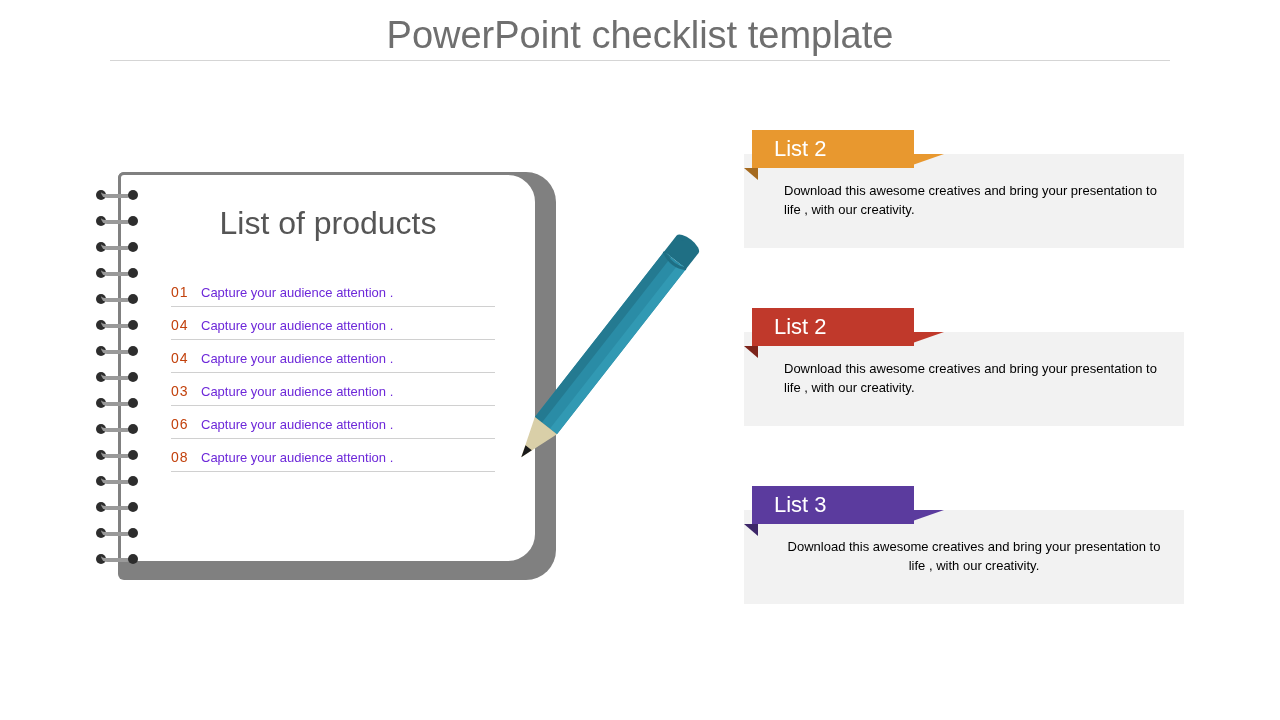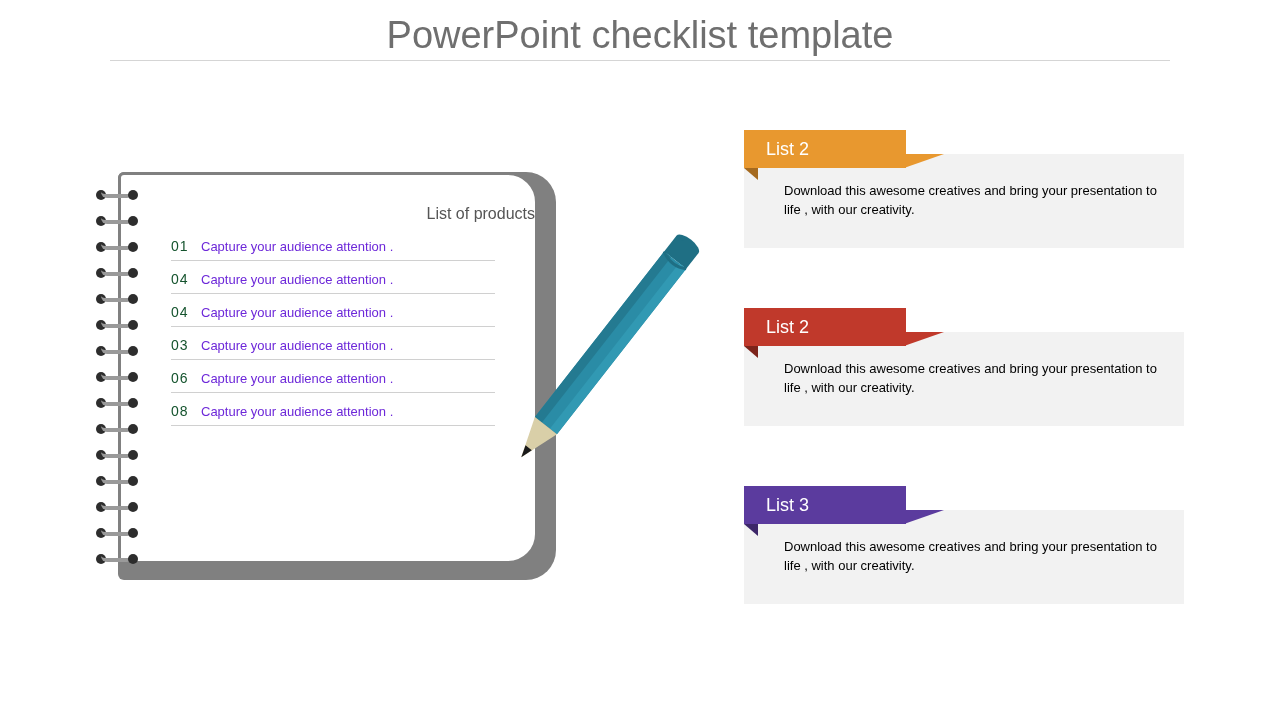--- a/index.html
+++ b/index.html
@@ -5,57 +5,57 @@
   * { box-sizing: border-box; margin: 0; padding: 0; }
   html, body { width: 1280px; height: 720px; font-family: Arial, Helvetica, sans-serif; background: #fff; }
   .slide { position: relative; width: 1280px; height: 688px; overflow: hidden; }
 
   .title { position: absolute; top: 14px; left: 0; right: 0; text-align: center; font-size: 38px; font-weight: 400; color: #6f6f6f; }
   .title-underline { position: absolute; top: 60px; left: 110px; right: 110px; border-bottom: 1px solid #d5d5d5; }
 
   
   .notepad-shadow { position: absolute; left: 118px; top: 172px; width: 438px; height: 408px; background: #808080; border-radius: 6px 30px 30px 6px; }
   .notepad { position: absolute; left: 118px; top: 172px; width: 420px; height: 392px; background: #fff; border: 3px solid #808080; border-radius: 6px 30px 30px 6px; }
-  .notepad-header { font-size: 16px; color: #555; text-align: right; margin-top: 30px; margin-bottom: 5px; font-weight: 400; }
+  .notepad-header { font-size: 32px; color: #555; text-align: center; margin-top: 30px; margin-bottom: 32px; font-weight: 400; }
   .notepad-rows { margin: 0 40px 0 50px; }
   .notepad-row { display: flex; align-items: flex-end; border-bottom: 1px solid #d0d0d0; padding: 10px 0 6px 0; font-size: 14px; color: #6d6d6d; }
-  .notepad-row .num { width: 30px; color: #14532d; letter-spacing: 1px; }
+  .notepad-row .num { width: 30px; color: #c2410c; letter-spacing: 1px; }
   .notepad-row .txt { flex: 1; font-size: 13px; color: #6d28d9; }
 
   
   .spiral { position: absolute; left: 96px; top: 188px; }
   .ring { width: 42px; height: 14px; margin-bottom: 12px; position: relative; }
   .ring .left-dot, .ring .right-dot { position: absolute; width: 10px; height: 10px; background: #2d2d2d; border-radius: 50%; top: 2px; }
   .ring .left-dot { left: 0; }
   .ring .right-dot { left: 32px; }
   .ring .bar { position: absolute; left: 5px; top: 4px; width: 32px; height: 6px; border-bottom: 4px solid #9a9a9a; border-radius: 0 0 10px 10px; }
 
   
   .pencil { position: absolute; left: 480px; top: 200px; width: 250px; height: 300px; }
 
   
   .card { position: absolute; left: 744px; width: 440px; height: 118px; }
   .card-bg { position: absolute; left: 0; top: 24px; width: 440px; height: 94px; background: #f2f2f2; }
-  .card-tab { position: absolute; left: 0; top: 0; width: 162px; height: 38px; color: #fff; font-size: 18px; display: flex; align-items: center; padding-left: 22px; z-index: 2; }
+  .card-tab { position: absolute; left: 8px; top: 0; width: 162px; height: 38px; color: #fff; font-size: 22px; display: flex; align-items: center; padding-left: 22px; z-index: 2; }
   .card-tab.orange { background: #e8982f; }
   .card-tab.red    { background: #c0392b; }
   .card-tab.purple { background: #5b3b9e; }
   .card-fold { position: absolute; left: 0; top: 38px; width: 0; height: 0; border-style: solid; z-index: 1; }
   .card-fold.orange { border-width: 0 14px 12px 0; border-color: transparent #a56a1f transparent transparent; }
   .card-fold.red    { border-width: 0 14px 12px 0; border-color: transparent #7d241b transparent transparent; }
   .card-fold.purple { border-width: 0 14px 12px 0; border-color: transparent #3d2769 transparent transparent; }
   .card-tab-slant { position: absolute; left: 160px; top: 24px; width: 0; height: 0; border-top: 14px solid; border-right: 40px solid transparent; z-index: 1; }
   .card-tab-slant.orange { border-top-color: #e8982f; }
   .card-tab-slant.red    { border-top-color: #c0392b; }
   .card-tab-slant.purple { border-top-color: #5b3b9e; }
   .card-body { position: absolute; left: 40px; top: 52px; right: 20px; font-size: 13px; line-height: 1.45; color: #000000; }
 
   .card1 { top: 130px; }
   .card2 { top: 308px; }
-  .card3 { top: 486px; }
+  .card3 { top: 486px; text-align: center; }
 </style>
 </head>
 <body>
 
 <div class="slide">
 
   <div class="title">PowerPoint checklist template</div>
   <div class="title-underline"></div>
 
   <div class="notepad-shadow"></div>

